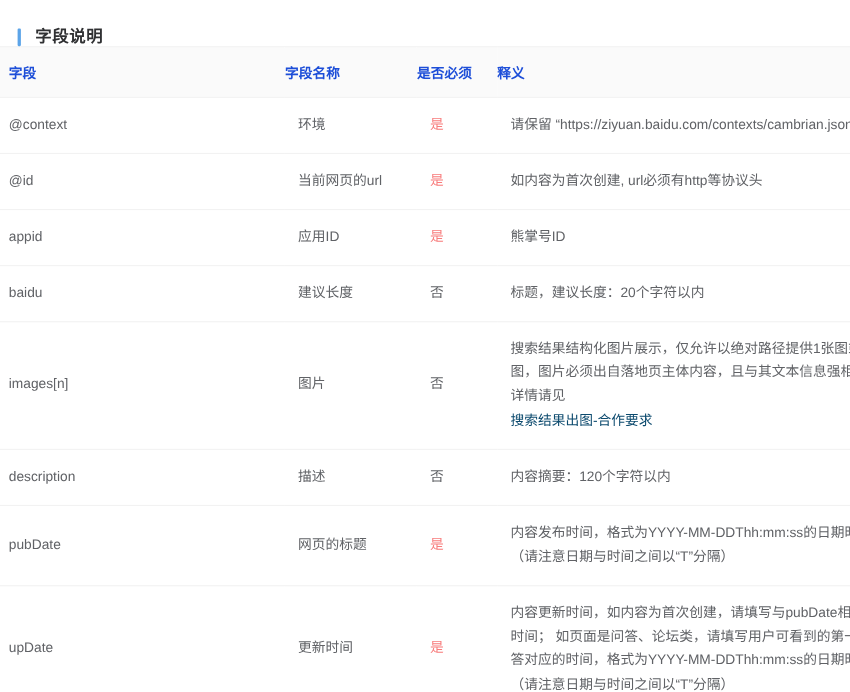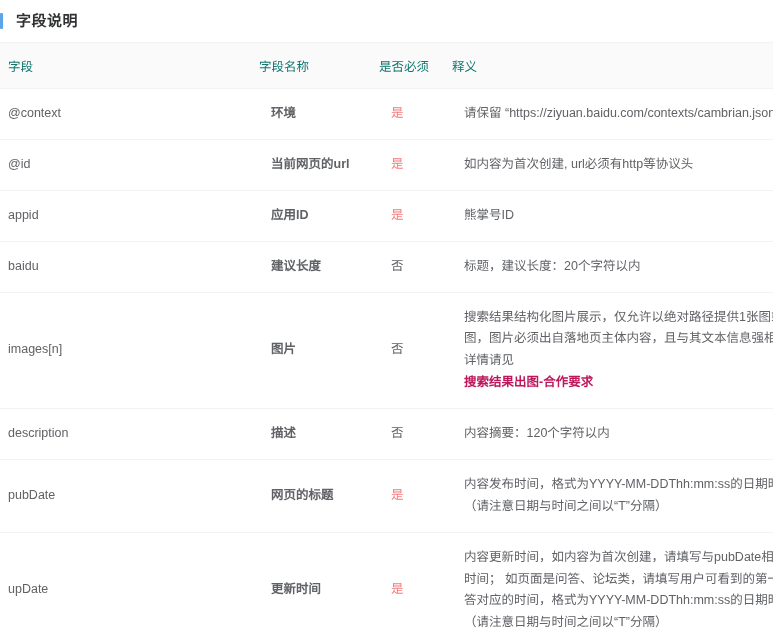--- a/index.html
+++ b/index.html
@@ -18,22 +18,22 @@
 
   .page {
     width: 773px;
     position: relative;
   }
 
   
   .section-title-wrap {
     height: 42px;
     display: flex;
-    align-items: center;
-    padding-left: 0;
+    align-items: flex-end;
+    padding-left: 16px;
     position: relative;
   }
   .title-accent {
     width: 3px;
     height: 16px;
     background: #5ca4e8;
     margin-right: 13px;
     flex: 0 0 auto;
     border-radius: 1px;
   }
@@ -51,22 +51,22 @@
     border-collapse: collapse;
     table-layout: fixed;
     font-size: 12.5px;
   }
 
   .field-table thead tr {
     background: #fafafa;
   }
   .field-table thead th {
     text-align: left;
-    font-weight: normal;
-    color: #0f766e;
+    font-weight: bold;
+    color: #1d4ed8;
     font-size: 12.5px;
     padding: 13px 8px 13px 0;
     border-bottom: 1px solid #f2f2f2;
     border-top: 1px solid #f2f2f2;
     vertical-align: middle;
   }
 
   .field-table tbody td {
     padding: 14px 8px 14px 12px;
     border-bottom: 1px solid #f2f2f2;
@@ -83,40 +83,38 @@
 
   thead .col-field { padding-left: 8px !important; }
 
   .cell-field {
     color: #606266;
     font-size: 12.5px;
   }
   .cell-name {
     color: #606266;
     font-size: 12.5px;
-    font-weight: bold;
   }
   .cell-req {
     font-size: 12.5px;
     color: #606266;
   }
   .cell-req.required {
     color: #f87c7c;
   }
   .cell-desc {
     color: #606266;
     font-size: 12.5px;
     line-height: 1.78;
     padding-right: 6px;
   }
   .desc-link {
-    color: #be185d;
+    color: #0c4a6e;
     text-decoration: none;
     cursor: pointer;
-    font-weight: bold;
   }
 </style>
 </head>
 <body>
 
 <div class="page">
 
   <div class="section-title-wrap">
     <span class="title-accent"></span>
     <span class="section-title">字段说明</span>

